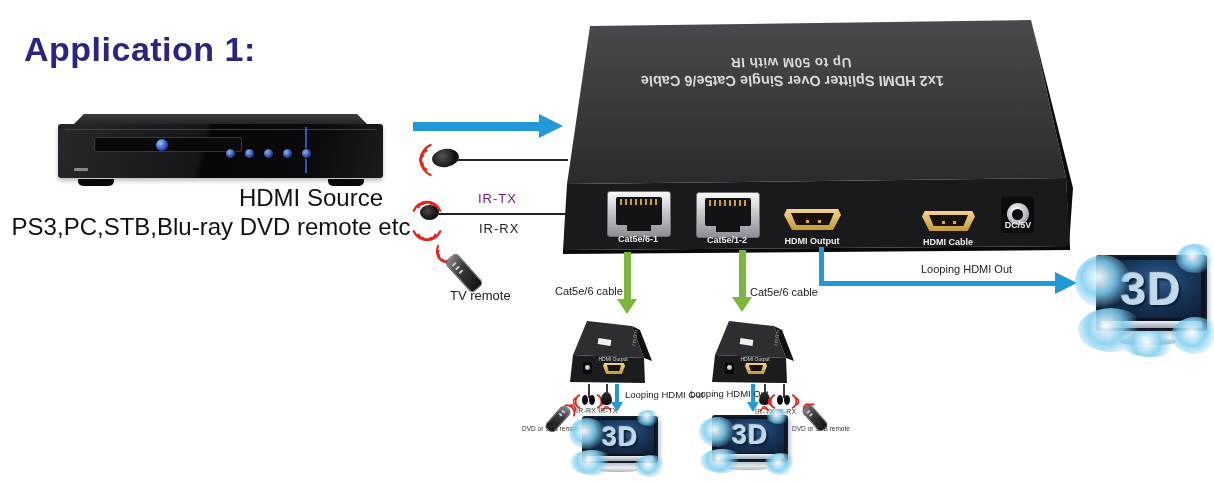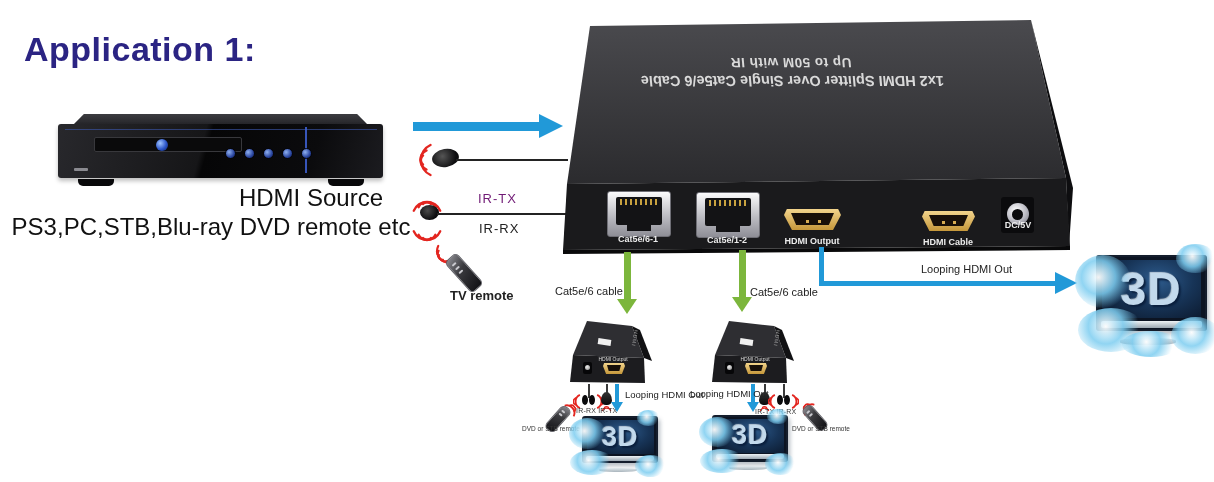--- a/index.html
+++ b/index.html
@@ -176,21 +176,21 @@
   <svg class="wv" style="left:435px;top:245px;transform:rotate(-40deg);" width="13" height="24" viewBox="0 0 18 34">
     <path d="M15.5 2 A16.5 16.5 0 0 0 15.5 32" stroke="#e32620" stroke-width="3" fill="none" stroke-linecap="round"></path>
     <path d="M11.5 7.5 A10.5 10.5 0 0 0 11.5 26.5" stroke="#e32620" stroke-width="3" fill="none" stroke-linecap="round"></path>
     <path d="M8 12.5 A5.5 5.5 0 0 0 8 21.5" stroke="#e32620" stroke-width="3" fill="none" stroke-linecap="round"></path>
   </svg>
   <div class="abs remote tv-remote">
     <div class="remote-dot" style="top:6px;"></div>
     <div class="remote-dot" style="top:11px;"></div>
     <div class="remote-dot" style="top:16px;"></div>
   </div>
-  <div class="abs lbl-tvremote" style="position: absolute; font-weight: bold;">TV remote</div>
+  <div class="abs lbl-tvremote" style="position: absolute;">TV remote</div>
 
   <svg class="abs" style="left:550px;top:14px;" width="535" height="246" viewBox="0 0 535 246">
     <defs>
       <linearGradient id="gTop" x1="0" y1="0" x2="0" y2="1">
         <stop offset="0" stop-color="#4a4a4e"></stop>
           <stop offset="1" stop-color="#2b2b2e"></stop>
       </linearGradient>
     </defs>
     <polygon points="40,12 481,6 516,164 17,170" fill="url(#gTop)"></polygon>
     <polygon points="481,6 523,174 519,232 516,164" fill="#0e0e10"></polygon>

